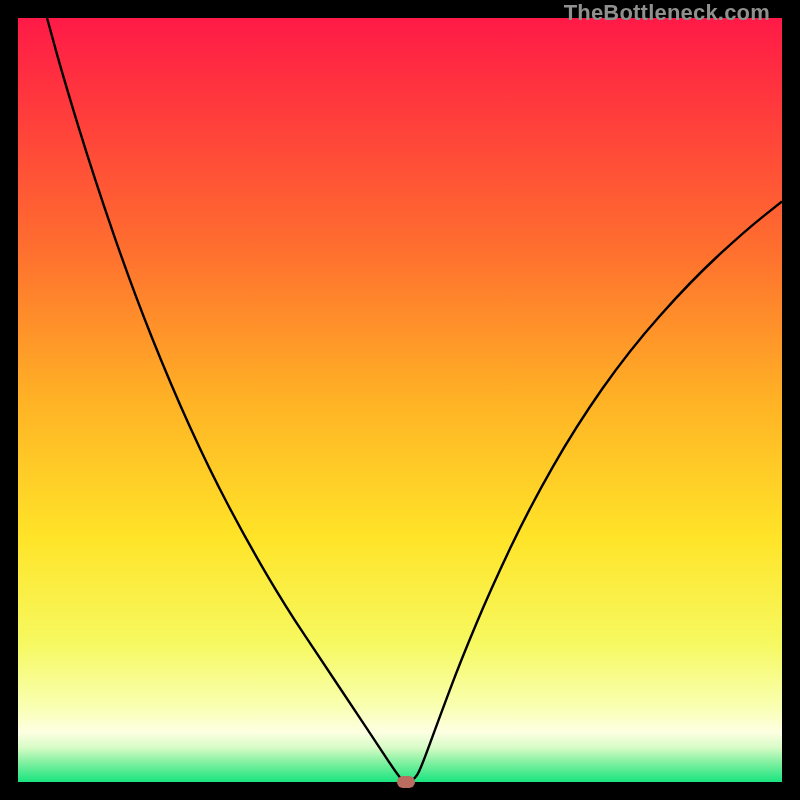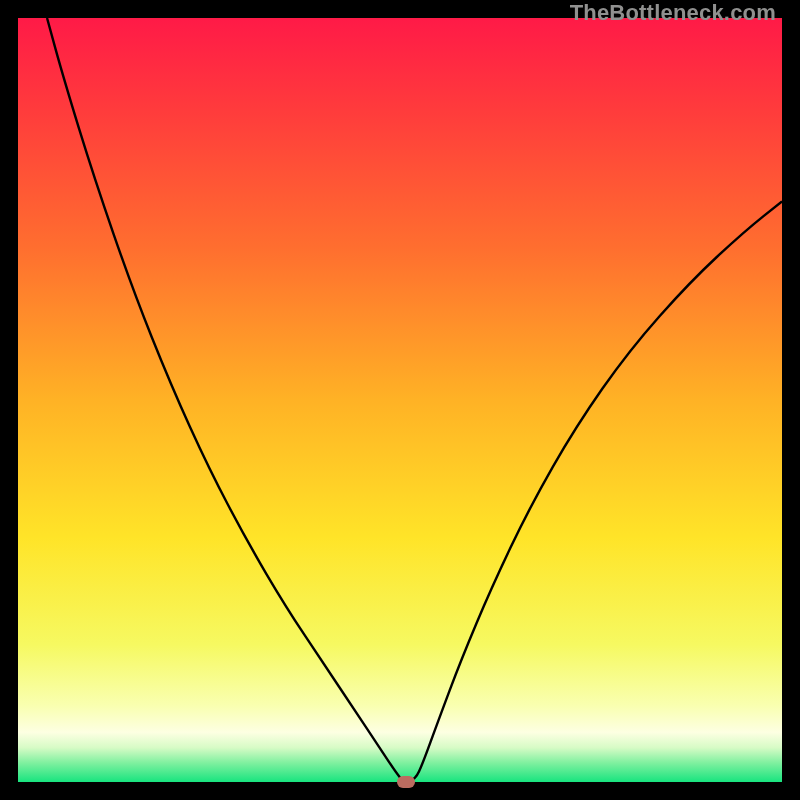--- a/index.html
+++ b/index.html
@@ -21,21 +21,21 @@
   .plot {
     position: absolute;
     left: 0;
     top: 0;
     width: 764px;
     height: 764px;
   }
   .watermark {
     position: absolute;
     top: 0px;
-    right: 24px;
+    right: 30px;
     font-family: Arial, Helvetica, sans-serif;
     font-size: 22px;
     font-weight: 600;
     color: #90908f;
     letter-spacing: 0.2px;
   }
   .marker {
     position: absolute;
     width: 18px;
     height: 12px;

